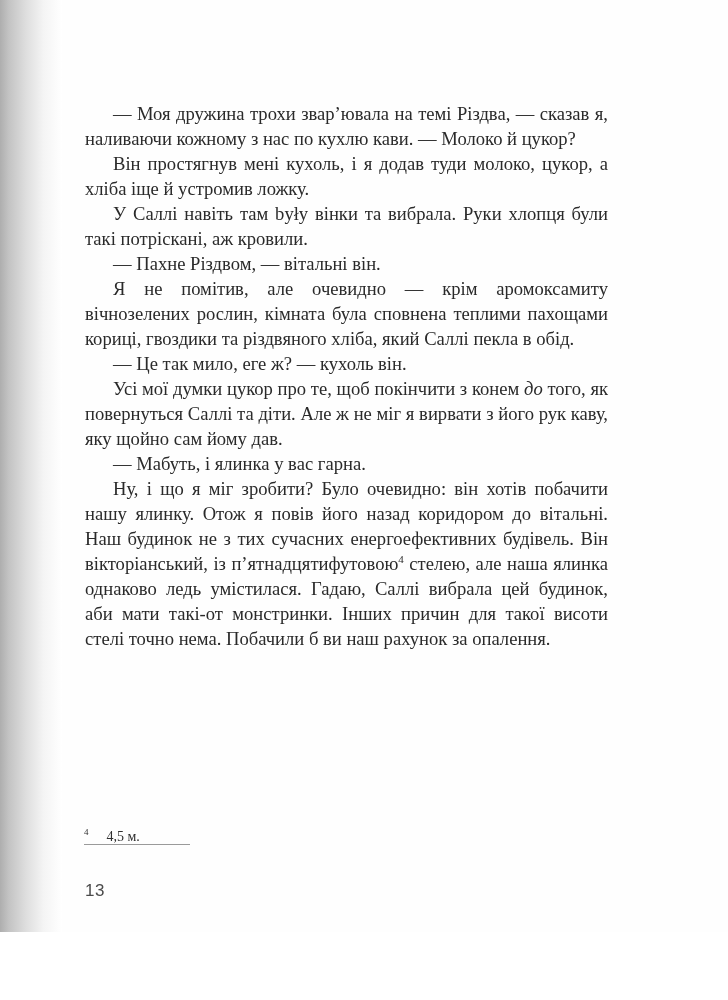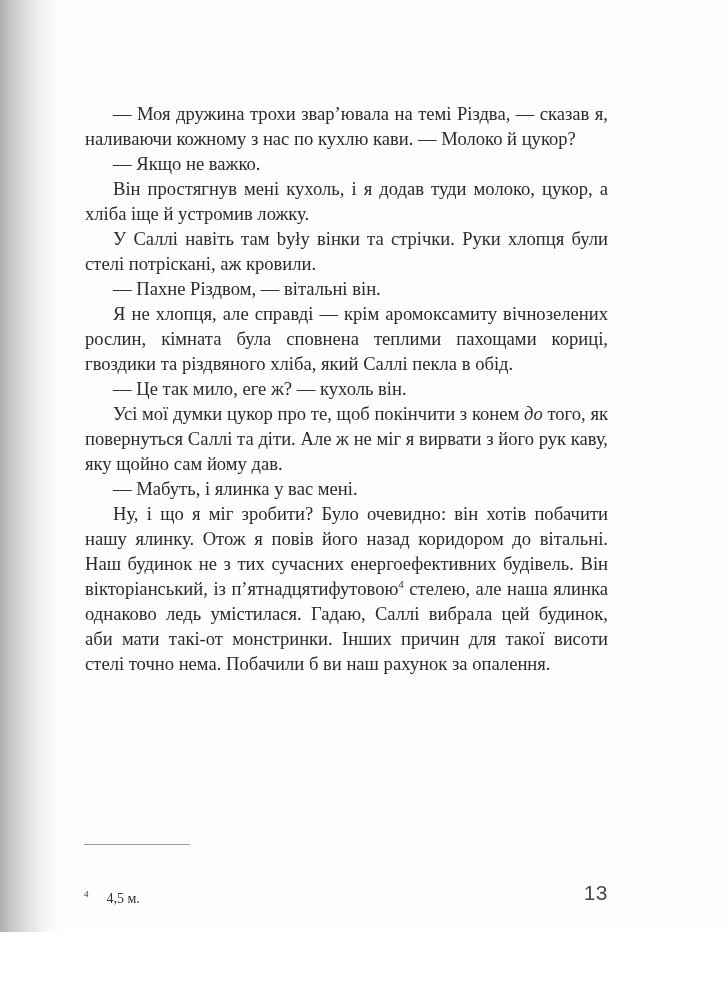--- a/index.html
+++ b/index.html
@@ -56,59 +56,57 @@
     position: absolute;
     left: 84px;
     top: 844px;
     width: 106px;
     height: 0;
     border-top: 1px solid #9a9a9a;
   }
   .footnote {
     position: absolute;
     left: 84px;
-    top: 890px;
+    top: 828px;
     color: #2f2f2f;
     font-size: 14px;
     line-height: 18px;
   }
   .footnote sup {
     font-size: 9px;
     margin-right: 18px;
   }
   .page-number {
     position: absolute;
     left: 85px;
     top: 881px;
     width: 523px;
-    text-align: right;
     color: #4a4a4a;
     font-family: "Liberation Sans", "DejaVu Sans", sans-serif;
-    font-size: 21px;
+    font-size: 17px;
     letter-spacing: 0.5px;
   }
 </style>
 </head>
 <body>
 
 <div class="page">
   <div class="gutter-shadow"></div>
 
   <div class="text-block">
     <p>— Моя дружина трохи звар’ювала на темі Різдва, — сказав я, наливаючи кожному з нас по кухлю кави. — Молоко й цукор?</p>
-    <p>— Якщо не важко.</p>
     <p>Він простягнув мені кухоль, і я додав туди молоко, цукор, а хліба іще й устромив ложку.</p>
-    <p>У Саллі навіть там były вінки та стрічки. Руки хлопця були стелі потріскані, аж кровили.</p>
+    <p>У Саллі навіть там były вінки та вибрала. Руки хлопця були такі потріскані, аж кровили.</p>
     <p>— Пахне Різдвом, — вітальні він.</p>
-    <p>Я не хлопця, але справді — крім аромоксамиту вічнозелених рослин, кімната була сповнена теплими пахощами кориці, гвоздики та різдвяного хліба, який Саллі пекла в обід.</p>
+    <p>Я не помітив, але очевидно — крім аромоксамиту вічнозелених рослин, кімната була сповнена теплими пахощами кориці, гвоздики та різдвяного хліба, який Саллі пекла в обід.</p>
     <p>— Це так мило, еге ж? — кухоль він.</p>
     <p>
       <span>Усі мої думки цукор про те, щоб покінчити з конем </span><span class="italic">до</span><span> того, як повернуться Саллі та діти. Але ж не міг я вирвати з його рук каву, яку щойно сам йому дав.</span>
     </p>
-    <p>— Мабуть, і ялинка у вас мені.</p>
+    <p>— Мабуть, і ялинка у вас гарна.</p>
     <p>
       <span>Ну, і що я міг зробити? Було очевидно: він хотів побачити нашу ялинку. Отож я повів його назад коридором до вітальні. Наш будинок не з тих сучасних енергоефективних будівель. Він вікторіанський, із п’ятнадцятифутовою</span><sup>4</sup><span> стелею, але наша ялинка однаково ледь умістилася. Гадаю, Саллі вибрала цей будинок, аби мати такі-от монстринки. Інших причин для такої висоти стелі точно нема. Побачили б ви наш рахунок за опалення.</span>
     </p>
   </div>
 
   <div class="footnote-rule"></div>
 
   <div class="footnote">
     <sup>4</sup><span>4,5 м.</span>
   </div>

